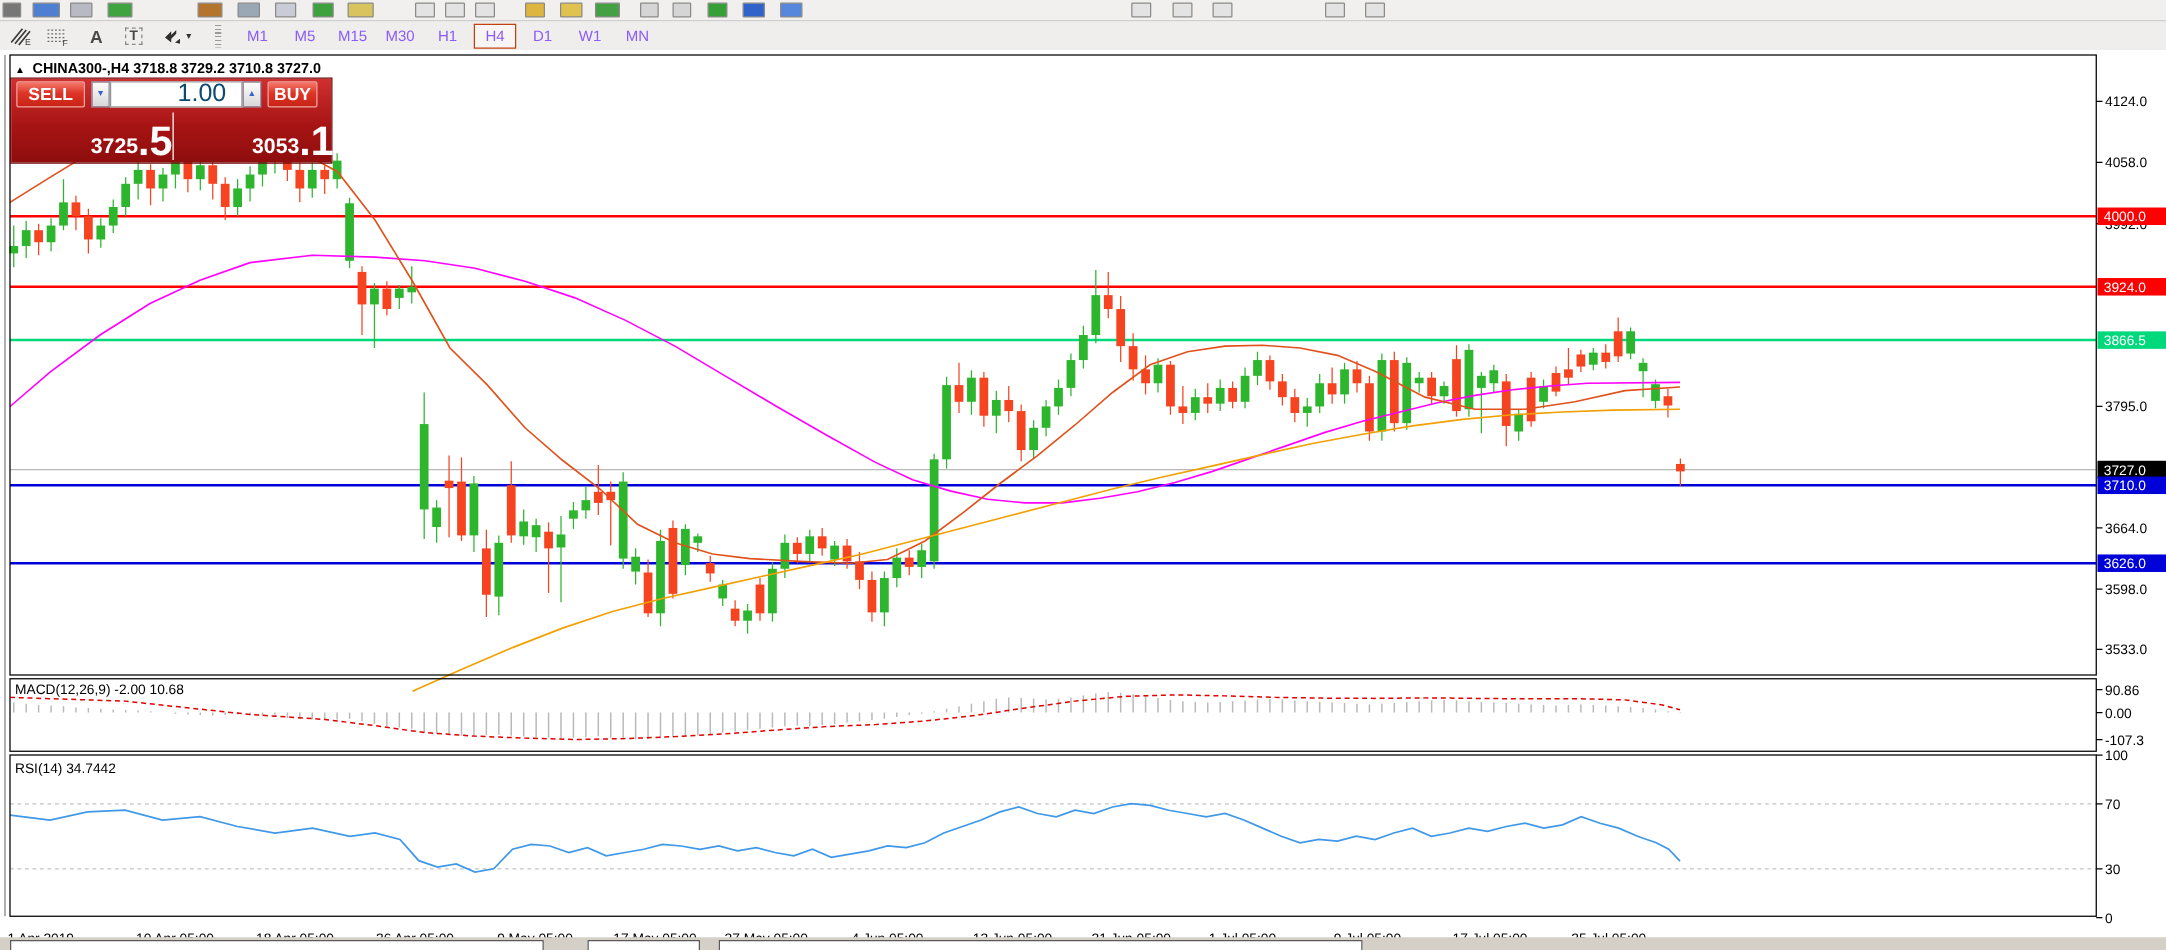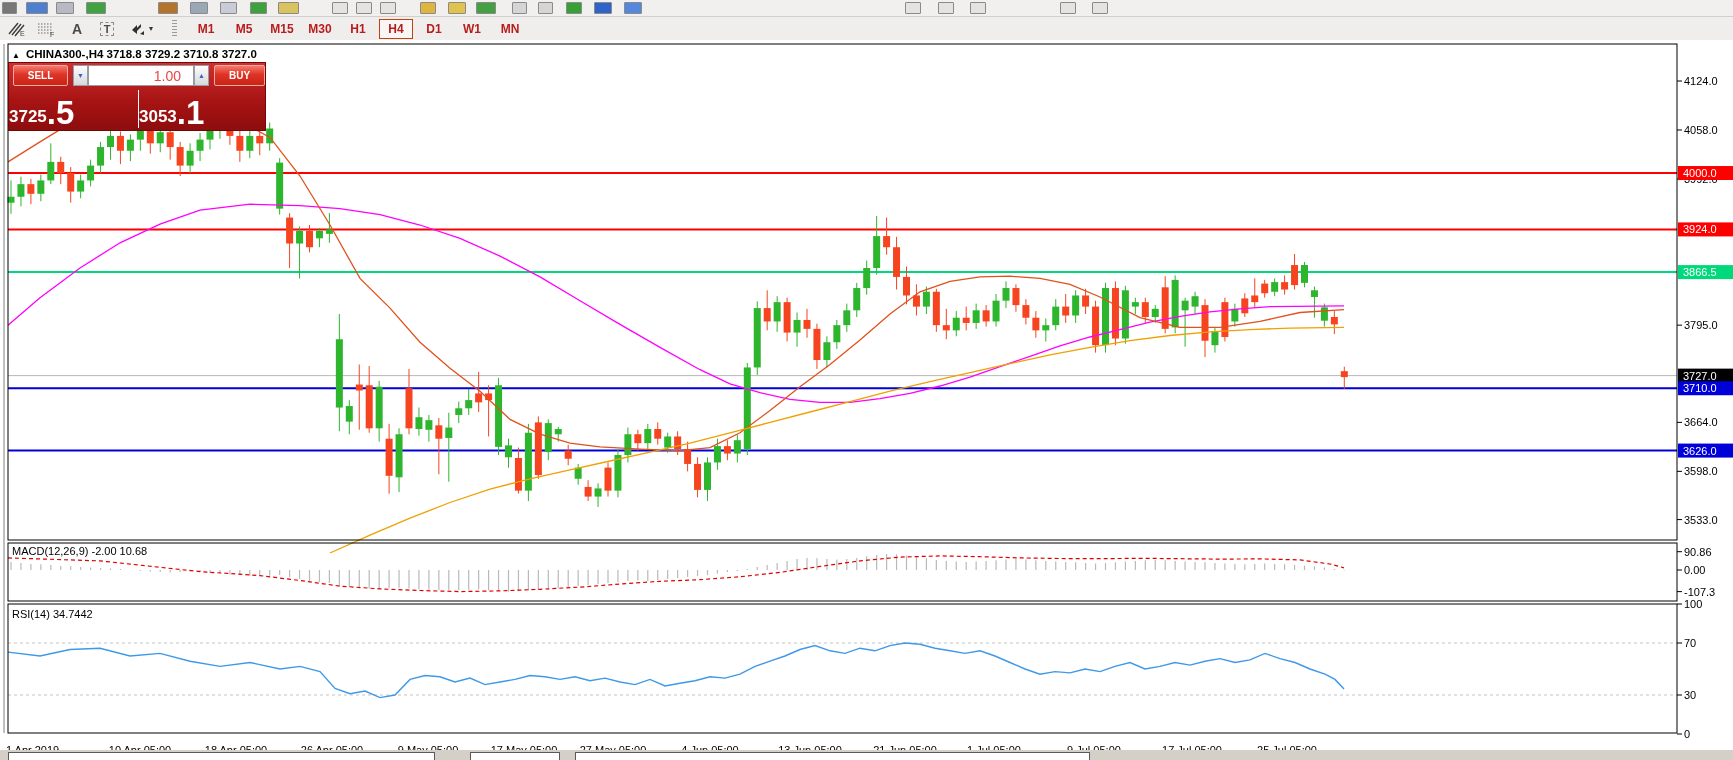--- a/index.html
+++ b/index.html
@@ -6,32 +6,32 @@
   #stage{position:relative;width:1733px;height:760px;overflow:hidden;background:#d4d0c8;}
   
   #tb1{position:absolute;left:0;top:0;width:1733px;height:16px;background:#f1f0ee;border-bottom:1px solid #cfcfcf;}
   .frag{position:absolute;bottom:2px;height:10px;border:1px solid #8a8a8a;border-radius:1px;}
   
   #tb2{position:absolute;left:0;top:17px;width:1733px;height:23px;background:#efeeec;border-bottom:1px solid #b4b4b4;display:flex;align-items:center;}
   .tool{display:flex;align-items:center;justify-content:center;width:26px;height:19px;margin-left:4px;color:#3c3c3c;cursor:default;}
   .tool svg{display:block;}
   .handle{width:5px;height:18px;margin-left:14px;background:repeating-linear-gradient(180deg,#9a9a9a 0 1px,transparent 1px 3px);}
   .tfwrap{display:flex;align-items:center;margin-left:10px;}
-  .tf{min-width:24px;padding:2px 4px;margin:0 2px;font-size:12px;color:#b91c1c;text-align:center;border:1px solid transparent;font-weight:bold;}
+  .tf{min-width:24px;padding:2px 4px;margin:0 2px;font-size:12px;color:#8b5cf6;text-align:center;border:1px solid transparent;}
   .tf.active{background:#f7f6f4;border:1px solid #c2410c;}
   
   #chartwrap{position:absolute;left:0;top:40px;width:1733px;height:710px;background:#ffffff;}
   #chartwrap svg{position:absolute;left:0;top:0;}
   
   #panel{position:absolute;left:8px;top:62px;width:258px;height:69px;background:linear-gradient(180deg,#d03030 0%,#a81414 55%,#8e0d0d 100%);border:1px solid #6f0808;box-sizing:border-box;z-index:5;}
   .prow1{position:absolute;left:0;top:0;width:100%;height:26px;}
-  .obtn{position:absolute;top:2px;height:21px;background:linear-gradient(180deg,#f4796c 0%,#dd3426 45%,#c92417 100%);border:1px solid #f3a89e;border-radius:2px;color:#fff;font-weight:bold;font-size:10px;line-height:19px;text-align:center;box-sizing:border-box;}
+  .obtn{position:absolute;top:2px;height:21px;background:linear-gradient(180deg,#f4796c 0%,#dd3426 45%,#c92417 100%);border:1px solid #f3a89e;border-radius:2px;color:#fff;font-weight:bold;font-size:14px;line-height:19px;text-align:center;box-sizing:border-box;}
   .spin{position:absolute;top:2px;width:15px;height:21px;background:linear-gradient(180deg,#fdfdfd,#d8d8d8);border:1px solid #8fa0b5;box-sizing:border-box;color:#3b62c8;font-size:7px;line-height:19px;text-align:center;}
-  .vol{position:absolute;top:2px;height:21px;border:1px solid #9a9a9a;box-sizing:border-box;font-family:"Liberation Sans",sans-serif;font-size:14px;text-align:right;padding:0 12px 0 0;color:#ef4444;}
-  .pprice{position:absolute;top:26px;bottom:0;display:flex;align-items:flex-end;justify-content:flex-start;color:#fff;font-weight:bold;padding-bottom:3px;box-sizing:border-box;}
+  .vol{position:absolute;top:2px;height:21px;border:1px solid #9a9a9a;box-sizing:border-box;font-family:"Liberation Sans",sans-serif;font-size:20px;text-align:right;padding:0 12px 0 0;color:#0c4a6e;}
+  .pprice{position:absolute;top:26px;bottom:0;display:flex;align-items:flex-end;justify-content:flex-end;color:#fff;font-weight:bold;padding-bottom:3px;box-sizing:border-box;}
   .pmain{font-size:17px;line-height:1;padding-bottom:2px;}
   .pfrac{font-size:33px;line-height:0.85;}
   .pdiv{position:absolute;left:129px;top:27px;bottom:2px;width:1px;background:#ffffff;}
   
   #bstrip{position:absolute;left:0;top:750px;width:1733px;height:10px;background:#d4d0c8;}
   .bbox{position:absolute;top:2px;height:10px;background:#ffffff;border:1px solid #5a5a5a;box-sizing:border-box;}
 </style>
 </head>
 <body>
 
@@ -592,21 +592,21 @@
         <text x="12" y="578" font-family="Liberation Sans" font-size="11" fill="#000000">RSI(14) 34.7442</text>
       </svg>
     </div>
 
   <div id="panel">
     <div class="prow1">
       <div class="obtn" style="left:4px;width:55px;">SELL</div>
       <div class="spin" style="left:64px;">▼</div>
       <input class="vol" style="left: 79px; width: 106px;" value="1.00">
       <div class="spin" style="left:185px;">▲</div>
-      <div class="obtn" style="left:205px;width:51px;text-align:center;">BUY</div>
+      <div class="obtn" style="left:205px;width:40px;text-align:center;">BUY</div>
     </div>
     <div class="pprice" style="left:0;width:129px;">
       <span class="pmain">3725</span>
         <span class="pfrac">.5</span>
     </div>
     <div class="pdiv"></div>
     <div class="pprice" style="left:130px;width:128px;">
       <span class="pmain">3053</span>
         <span class="pfrac">.1</span>
     </div>

